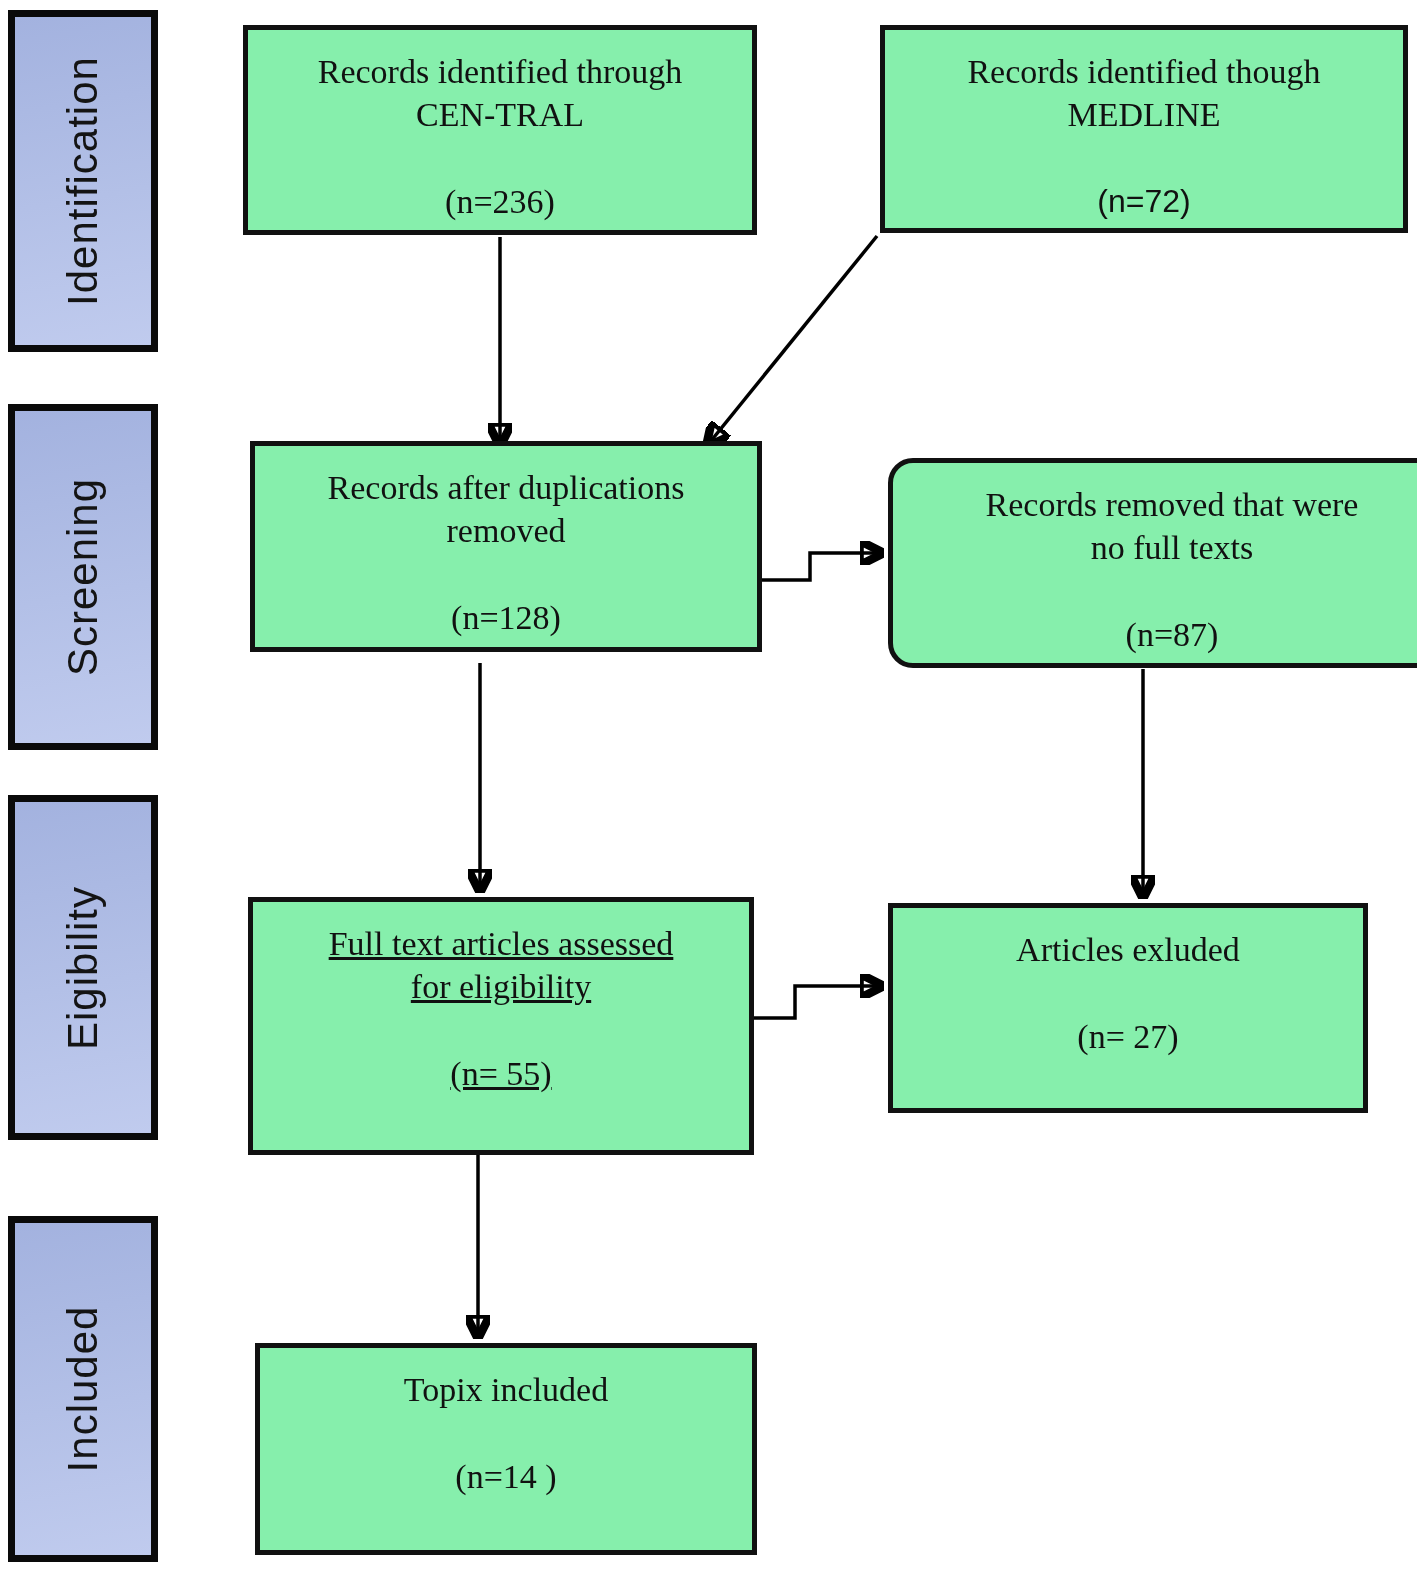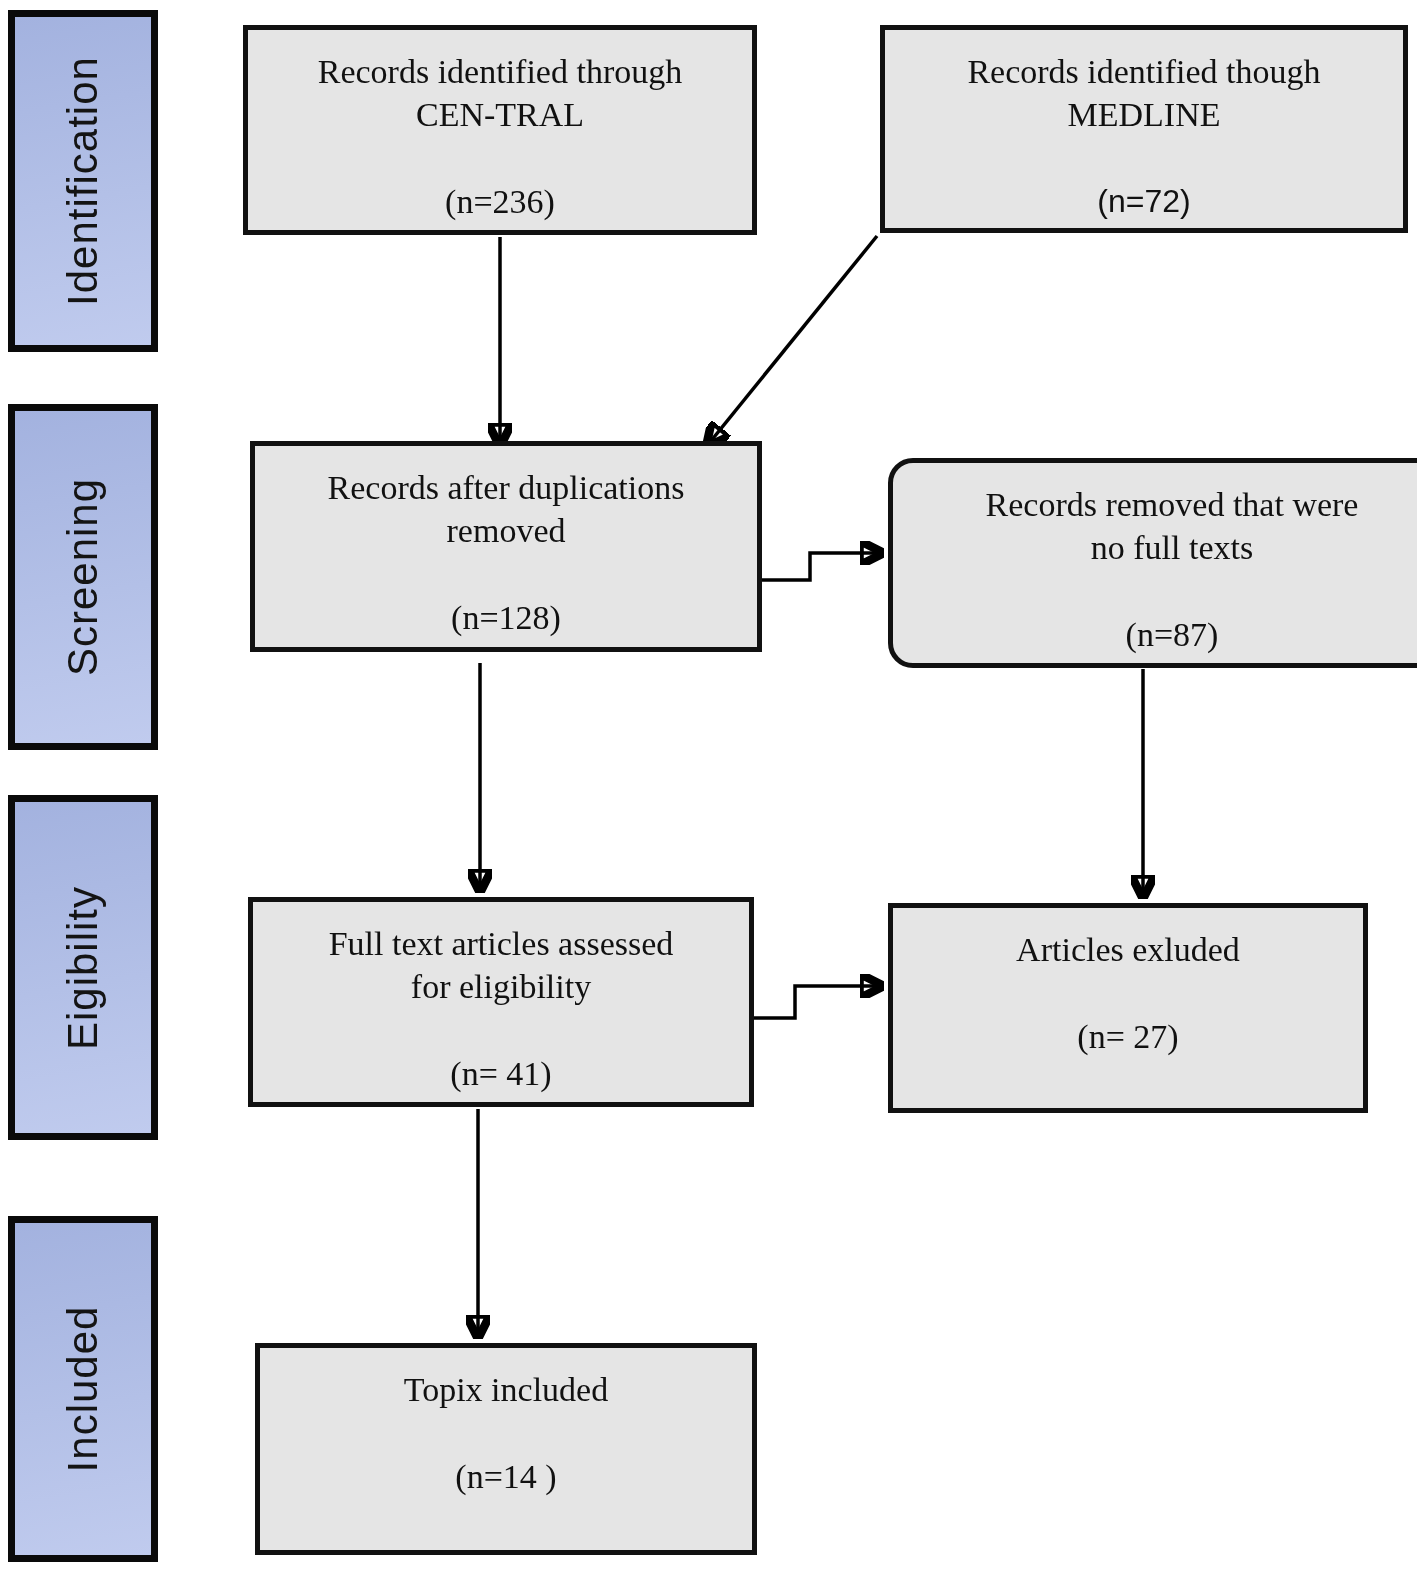--- a/index.html
+++ b/index.html
@@ -40,21 +40,21 @@
   }
   #stage-identification { top: 10px;   height: 342px; }
   #stage-screening      { top: 404px;  height: 346px; }
   #stage-eigibility     { top: 795px;  height: 345px; }
   #stage-included       { top: 1216px; height: 346px; }
 
   
   .fbox {
     position: absolute;
     border: 5px solid #111111;
-    background: #e5e5e5;
+    background: #86efac;
     box-sizing: border-box;
     display: flex;
     flex-direction: column;
     align-items: center;
     padding-top: 20px;
     text-align: center;
   }
   .fbox .lbl {
     font-size: 34px;
     line-height: 43px;
@@ -66,21 +66,21 @@
   }
   .fbox .count.sans {
     font-family: "Liberation Sans", "DejaVu Sans", sans-serif;
     font-size: 32px;
   }
 
   #box-central     { left: 243px; top: 25px;   width: 514px; height: 210px; }
   #box-medline     { left: 880px; top: 25px;   width: 528px; height: 208px; }
   #box-duplications{ left: 250px; top: 441px;  width: 512px; height: 211px; }
   #box-nofulltext  { left: 888px; top: 458px;  width: 568px; height: 210px; border-radius: 25px; }
-  #box-fulltext    { left: 248px; top: 897px;  width: 506px; height: 210px; }
+  #box-fulltext    { left: 248px; top: 897px;  width: 506px; height: 258px; text-decoration: underline; }
   #box-excluded    { left: 888px; top: 903px;  width: 480px; height: 210px; }
   #box-topix       { left: 255px; top: 1343px; width: 502px; height: 212px; }
 
   
   svg.connectors {
     position: absolute;
     left: 0;
     top: 0;
     width: 1417px;
     height: 1576px;
@@ -145,21 +145,21 @@
 
   <div class="fbox" id="box-nofulltext">
     <div class="lbl">Records removed that were</div>
     <div class="lbl">no full texts</div>
     <div class="count">(n=87)</div>
   </div>
 
   <div class="fbox" id="box-fulltext">
     <div class="lbl">Full text articles assessed</div>
     <div class="lbl">for eligibility</div>
-    <div class="count">(n= 41)</div>
+    <div class="count">(n= 55)</div>
   </div>
 
   <div class="fbox" id="box-excluded">
     <div class="lbl">Articles exluded</div>
     <div class="lbl"></div>
     <div class="count">(n= 27)</div>
   </div>
 
   <div class="fbox" id="box-topix">
     <div class="lbl">Topix included</div>

